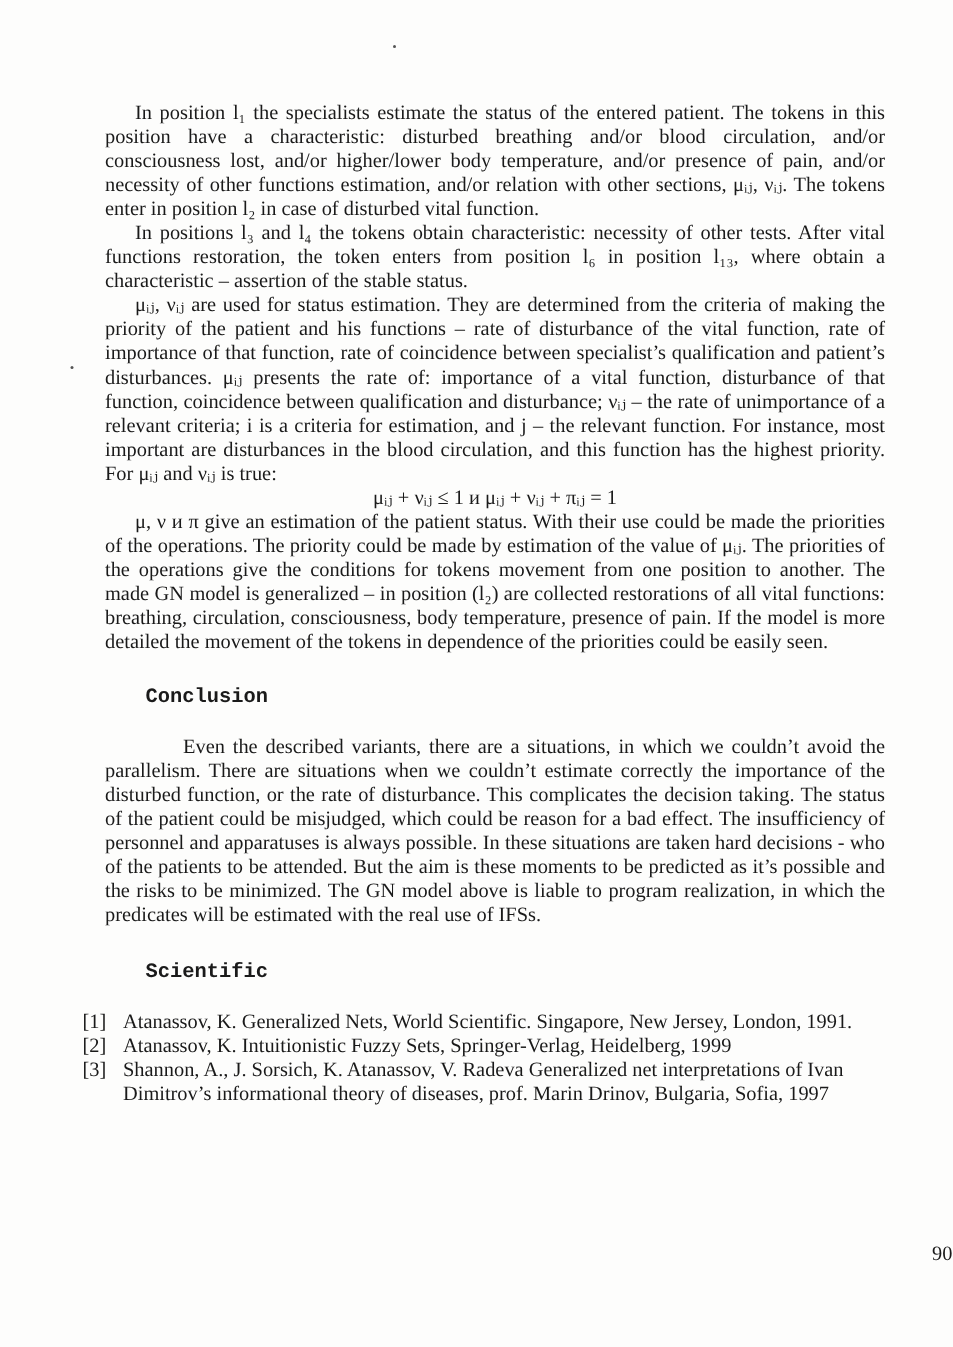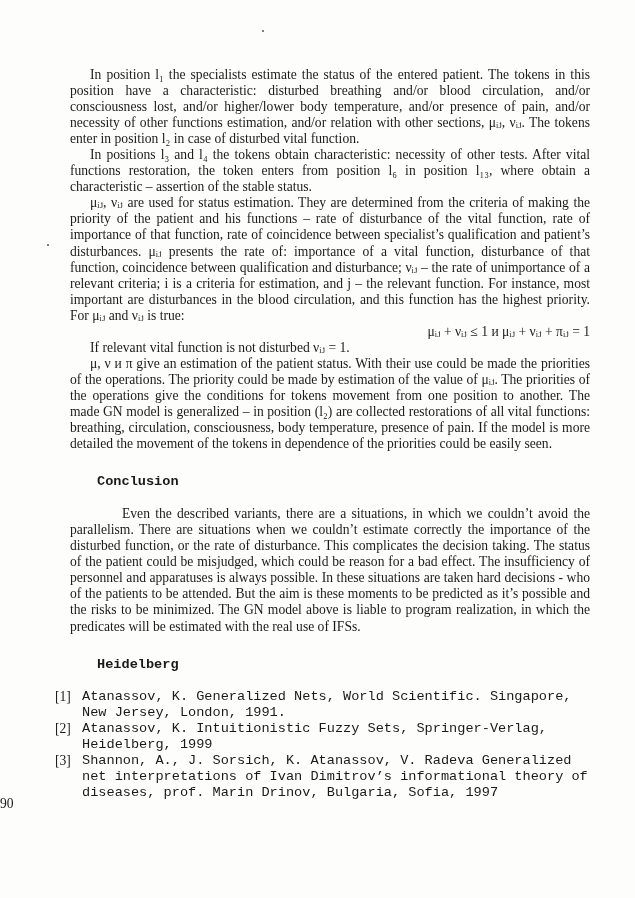--- a/index.html
+++ b/index.html
@@ -2,50 +2,49 @@
 <html><head>
 <meta charset="utf-8">
 <style>
   html, body { margin: 0; padding: 0; background: #fdfdfc; }
   body { width: 635px; height: 898px; position: relative; overflow: hidden;
          font-family: "Liberation Serif", "DejaVu Serif", serif; color: #1a1a1a; }
   .page { position: absolute; left: 70px; top: 67px; width: 520px; font-size: 13.6px; line-height: 16.05px; }
   p { margin: 0; text-align: justify; }
   .ind { text-indent: 20px; }
   .ind2 { text-indent: 52px; }
-  .formula { text-align: right; margin: 0; }
+  .formula { text-align: center; margin: 0; }
   h3 { font-size: 13.6px; font-weight: bold; margin: 0; padding-left: 27px; font-family: Liberation Mono, monospace; }
   .sec-conc { margin-top: 22px; margin-bottom: 16px; }
   .sec-ref { margin-top: 22px; margin-bottom: 16px; }
   .refs { margin-left: -15px; }
   .ref { display: flex; }
   .ref .num { width: 27px; flex: none; }
-  .ref .txt { flex: 1; font-family: Liberation Mono, monospace; }
-  .pagenum { position: absolute; top: 796px; left: 0; width: 635px; text-align: left; font-size: 13.6px; }
+  .ref .txt { flex: 1; }
+  .pagenum { position: absolute; top: 828px; left: 0; width: 635px; text-align: right; font-size: 13.6px; }
   .speck { position: absolute; width: 2px; height: 2px; background: #555; border-radius: 1px; }
 </style>
 </head>
 <body>
 
 <div class="speck" style="left:262px; top:30px;"></div>
 <div class="speck" style="left:47px; top:244px;"></div>
 <div class="speck" style="left:580px; top:205px; width:1px;height:1px;"></div>
 
 <div class="page">
   <p class="ind">In position l₁ the specialists estimate the status of the entered patient. The tokens in this position have a characteristic: disturbed breathing and/or blood circulation, and/or consciousness lost, and/or higher/lower body temperature, and/or presence of pain, and/or necessity of other functions estimation, and/or relation with other sections, μᵢⱼ, νᵢⱼ. The tokens enter in position l₂ in case of disturbed vital function.</p>
   <p class="ind">In positions l₃ and l₄ the tokens obtain characteristic: necessity of other tests. After vital functions restoration, the token enters from position l₆ in position l₁₃, where obtain a characteristic – assertion of the stable status.</p>
   <p class="ind">μᵢⱼ, νᵢⱼ are used for status estimation. They are determined from the criteria of making the priority of the patient and his functions – rate of disturbance of the vital function, rate of importance of that function, rate of coincidence between specialist’s qualification and patient’s disturbances. μᵢⱼ presents the rate of: importance of a vital function, disturbance of that function, coincidence between qualification and disturbance; νᵢⱼ – the rate of unimportance of a relevant criteria; i is a criteria for estimation, and j – the relevant function. For instance, most important are disturbances in the blood circulation, and this function has the highest priority. For μᵢⱼ and νᵢⱼ is true:</p>
   <p class="formula">μᵢⱼ + νᵢⱼ ≤ 1 и μᵢⱼ + νᵢⱼ + πᵢⱼ = 1</p>
-  <p class="ind">If relevant vital function is not disturbed νᵢⱼ = 1.</p>
   <p class="ind">μ, ν и π give an estimation of the patient status. With their use could be made the priorities of the operations. The priority could be made by estimation of the value of μᵢⱼ. The priorities of the operations give the conditions for tokens movement from one position to another. The made GN model is generalized – in position (l₂) are collected restorations of all vital functions: breathing, circulation, consciousness, body temperature, presence of pain. If the model is more detailed the movement of the tokens in dependence of the priorities could be easily seen.</p>
 
   <h3 class="sec-conc">Conclusion</h3>
   <p class="ind2">Even the described variants, there are a situations, in which we couldn’t avoid the parallelism. There are situations when we couldn’t estimate correctly the importance of the disturbed function, or the rate of disturbance. This complicates the decision taking. The status of the patient could be misjudged, which could be reason for a bad effect. The insufficiency of personnel and apparatuses is always possible. In these situations are taken hard decisions - who of the patients to be attended. But the aim is these moments to be predicted as it’s possible and the risks to be minimized. The GN model above is liable to program realization, in which the predicates will be estimated with the real use of IFSs.</p>
 
-  <h3 class="sec-ref">Heidelberg</h3>
+  <h3 class="sec-ref">Scientific</h3>
   <div class="refs">
     <div class="ref">
       <span class="num">[1]</span>
       <span class="txt">Atanassov, K. Generalized Nets, World Scientific. Singapore, New Jersey, London, 1991.</span>
     </div>
     <div class="ref">
       <span class="num">[2]</span>
       <span class="txt">Atanassov, K. Intuitionistic Fuzzy Sets, Springer-Verlag, Heidelberg, 1999</span>
     </div>
     <div class="ref">

